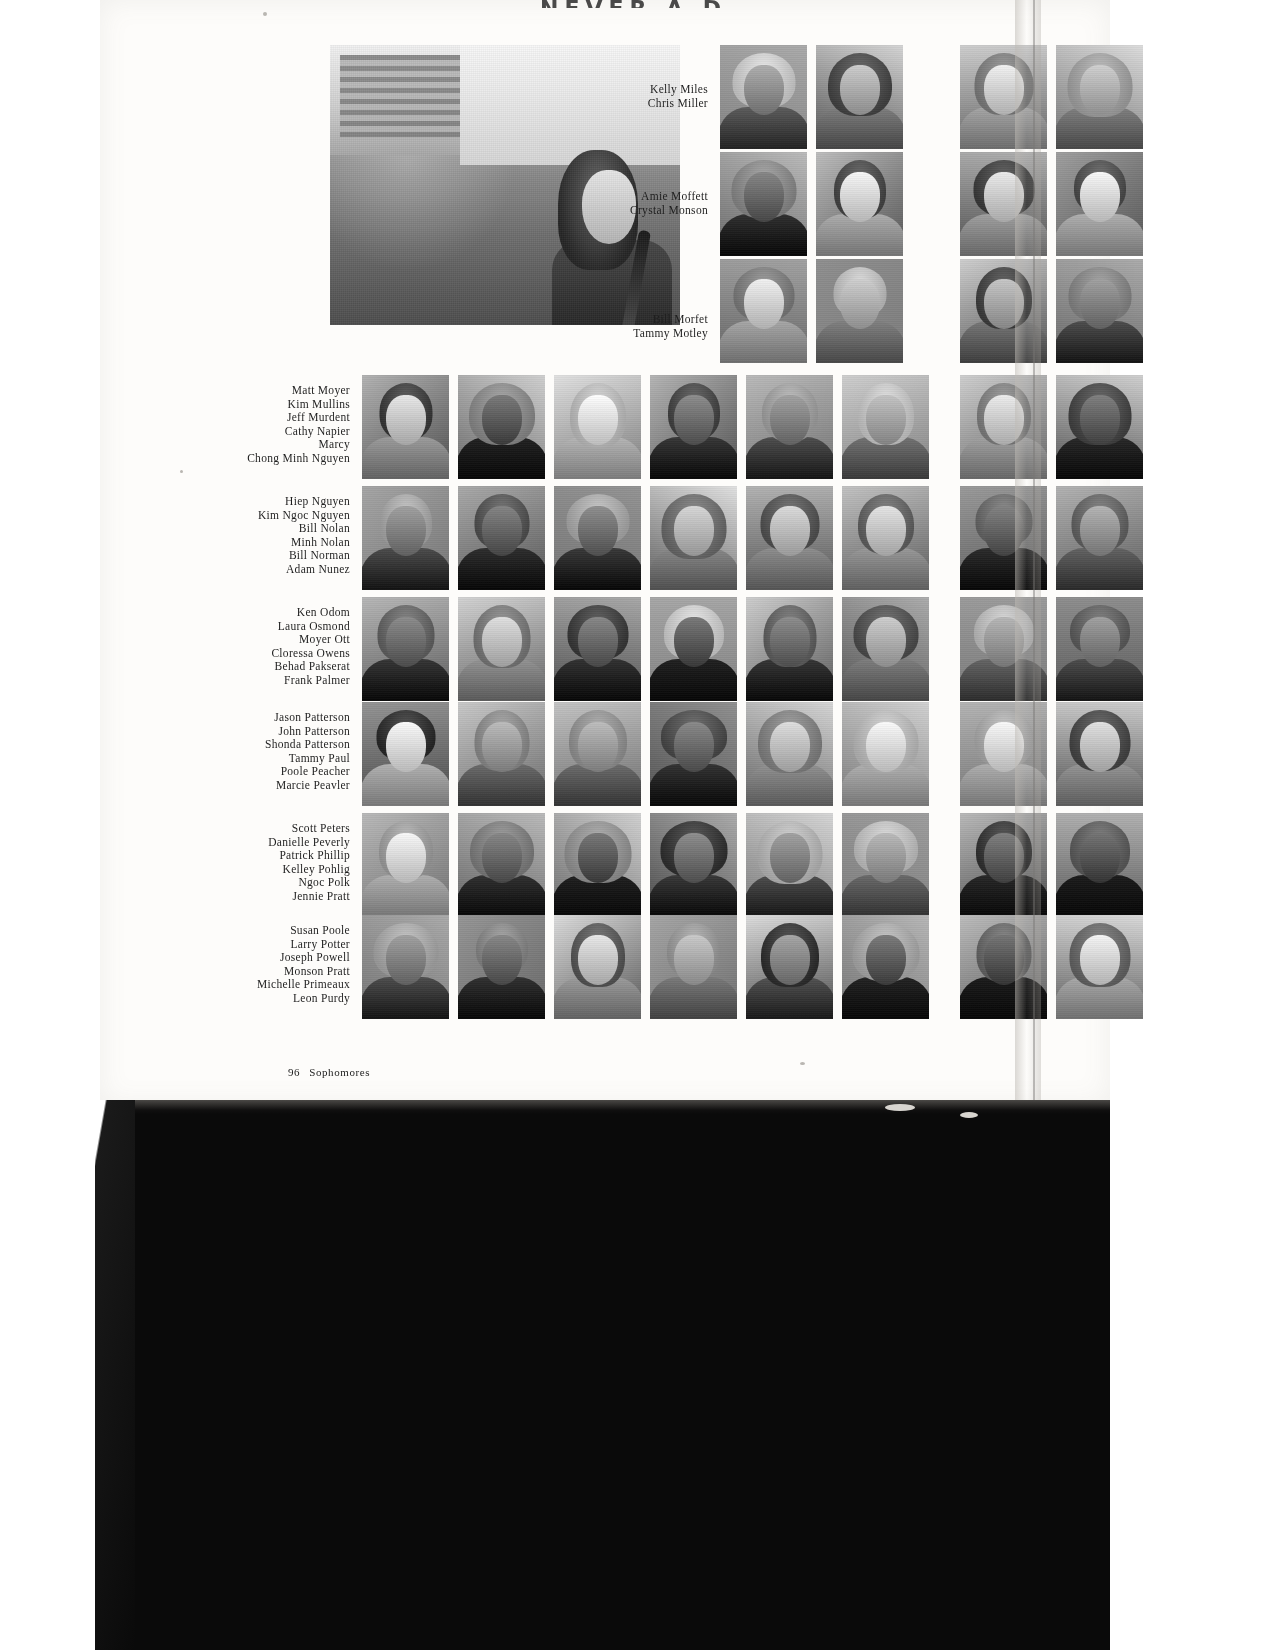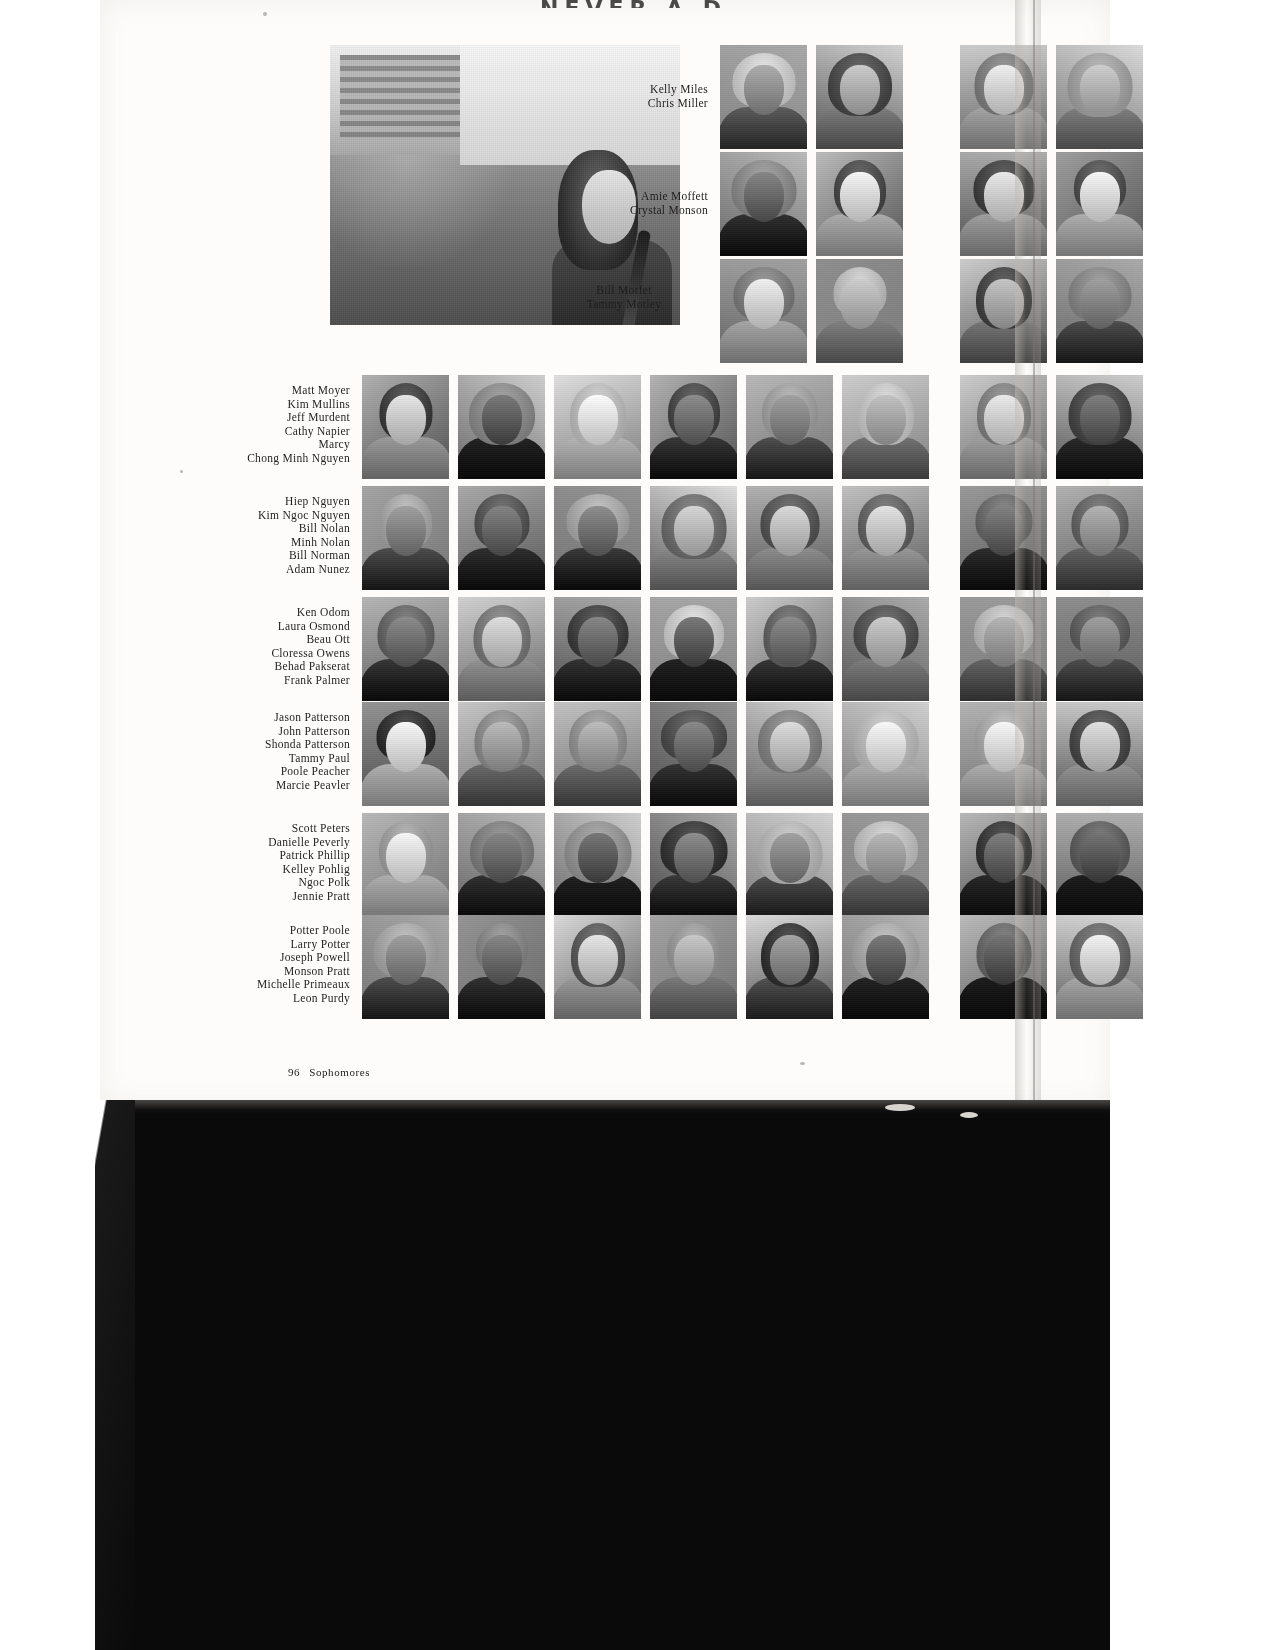--- a/index.html
+++ b/index.html
@@ -295,21 +295,21 @@
         <div class="face" style="background: linear-gradient(rgb(232, 230, 226), rgb(168, 168, 170));"></div>
         <div class="grain"></div>
       </div>
       <div class="portrait" style="left: 956px; top: 152px;">
         <div class="bg" style="background: linear-gradient(142deg, rgb(157, 157, 153), rgb(87, 87, 84));"></div>
         <div class="shoulders" style="background: linear-gradient(rgb(173, 173, 173), rgb(118, 118, 121));"></div>
         <div class="hair" style="background: radial-gradient(at 50% 32%, rgb(114, 114, 109), rgb(69, 69, 69) 74%); width: 52px; height: 53px;"></div>
         <div class="face" style="background: linear-gradient(rgb(245, 243, 239), rgb(181, 181, 183));"></div>
         <div class="grain"></div>
       </div>
-      <div class="name-column" style="left: 440px; width: 168px; top: 284px; text-align: center;">
+      <div class="name-column" style="left: 440px; width: 168px; top: 313px;">
         <div>Bill Morfet</div>
         <div>Tammy Motley</div>
       </div>
       <div class="portrait" style="left: 620px; top: 259px;">
         <div class="bg" style="background: linear-gradient(186deg, rgb(160, 160, 156), rgb(102, 102, 99));"></div>
         <div class="shoulders" style="background: linear-gradient(rgb(165, 165, 165), rgb(110, 110, 113));"></div>
         <div class="hair" style="background: radial-gradient(at 50% 32%, rgb(155, 155, 150), rgb(110, 110, 110) 74%); width: 61px; height: 54px;"></div>
         <div class="face" style="background: linear-gradient(rgb(238, 236, 232), rgb(174, 174, 176));"></div>
         <div class="grain"></div>
       </div>
@@ -458,21 +458,21 @@
       <div class="portrait" style="left: 956px; top: 486px;">
         <div class="bg" style="background: linear-gradient(164deg, rgb(176, 176, 172), rgb(94, 94, 91));"></div>
         <div class="shoulders" style="background: linear-gradient(rgb(100, 100, 100), rgb(45, 45, 48));"></div>
         <div class="hair" style="background: radial-gradient(at 50% 32%, rgb(133, 133, 128), rgb(88, 88, 88) 74%); width: 57px; height: 57px;"></div>
         <div class="face" style="background: linear-gradient(rgb(180, 178, 174), rgb(116, 116, 118));"></div>
         <div class="grain"></div>
       </div>
       <div class="name-column" style="left: 82px; width: 168px; top: 606px;">
         <div>Ken Odom</div>
         <div>Laura Osmond</div>
-        <div>Beau Ott</div>
+        <div>Moyer Ott</div>
         <div>Cloressa Owens</div>
         <div>Behad Pakserat</div>
         <div>Frank Palmer</div>
       </div>
       <div class="portrait" style="left: 262px; top: 597px;">
         <div class="bg" style="background: linear-gradient(166deg, rgb(180, 180, 176), rgb(93, 93, 90));"></div>
         <div class="shoulders" style="background: linear-gradient(rgb(57, 57, 57), rgb(12, 12, 12));"></div>
         <div class="hair" style="background: radial-gradient(at 50% 32%, rgb(133, 133, 128), rgb(88, 88, 88) 74%); width: 57px; height: 57px;"></div>
         <div class="face" style="background: linear-gradient(rgb(141, 139, 135), rgb(77, 77, 79));"></div>
         <div class="grain"></div>
@@ -648,21 +648,21 @@
         <div class="grain"></div>
       </div>
       <div class="portrait" style="left: 956px; top: 813px;">
         <div class="bg" style="background: linear-gradient(182deg, rgb(175, 175, 171), rgb(92, 92, 89));"></div>
         <div class="shoulders" style="background: linear-gradient(rgb(32, 32, 32), rgb(12, 12, 12));"></div>
         <div class="hair" style="background: radial-gradient(at 50% 32%, rgb(127, 127, 122), rgb(82, 82, 82) 74%); width: 60px; height: 57px;"></div>
         <div class="face" style="background: linear-gradient(rgb(118, 116, 112), rgb(54, 54, 56));"></div>
         <div class="grain"></div>
       </div>
       <div class="name-column" style="left: 82px; width: 168px; top: 924px;">
-        <div>Potter Poole</div>
+        <div>Susan Poole</div>
         <div>Larry Potter</div>
         <div>Joseph Powell</div>
         <div>Monson Pratt</div>
         <div>Michelle Primeaux</div>
         <div>Leon Purdy</div>
       </div>
       <div class="portrait" style="left: 262px; top: 915px;">
         <div class="bg" style="background: linear-gradient(207deg, rgb(168, 168, 164), rgb(116, 116, 113));"></div>
         <div class="shoulders" style="background: linear-gradient(rgb(79, 79, 79), rgb(24, 24, 27));"></div>
         <div class="hair" style="background: radial-gradient(at 50% 32%, rgb(193, 193, 188), rgb(148, 148, 148) 74%); width: 65px; height: 55px;"></div>

